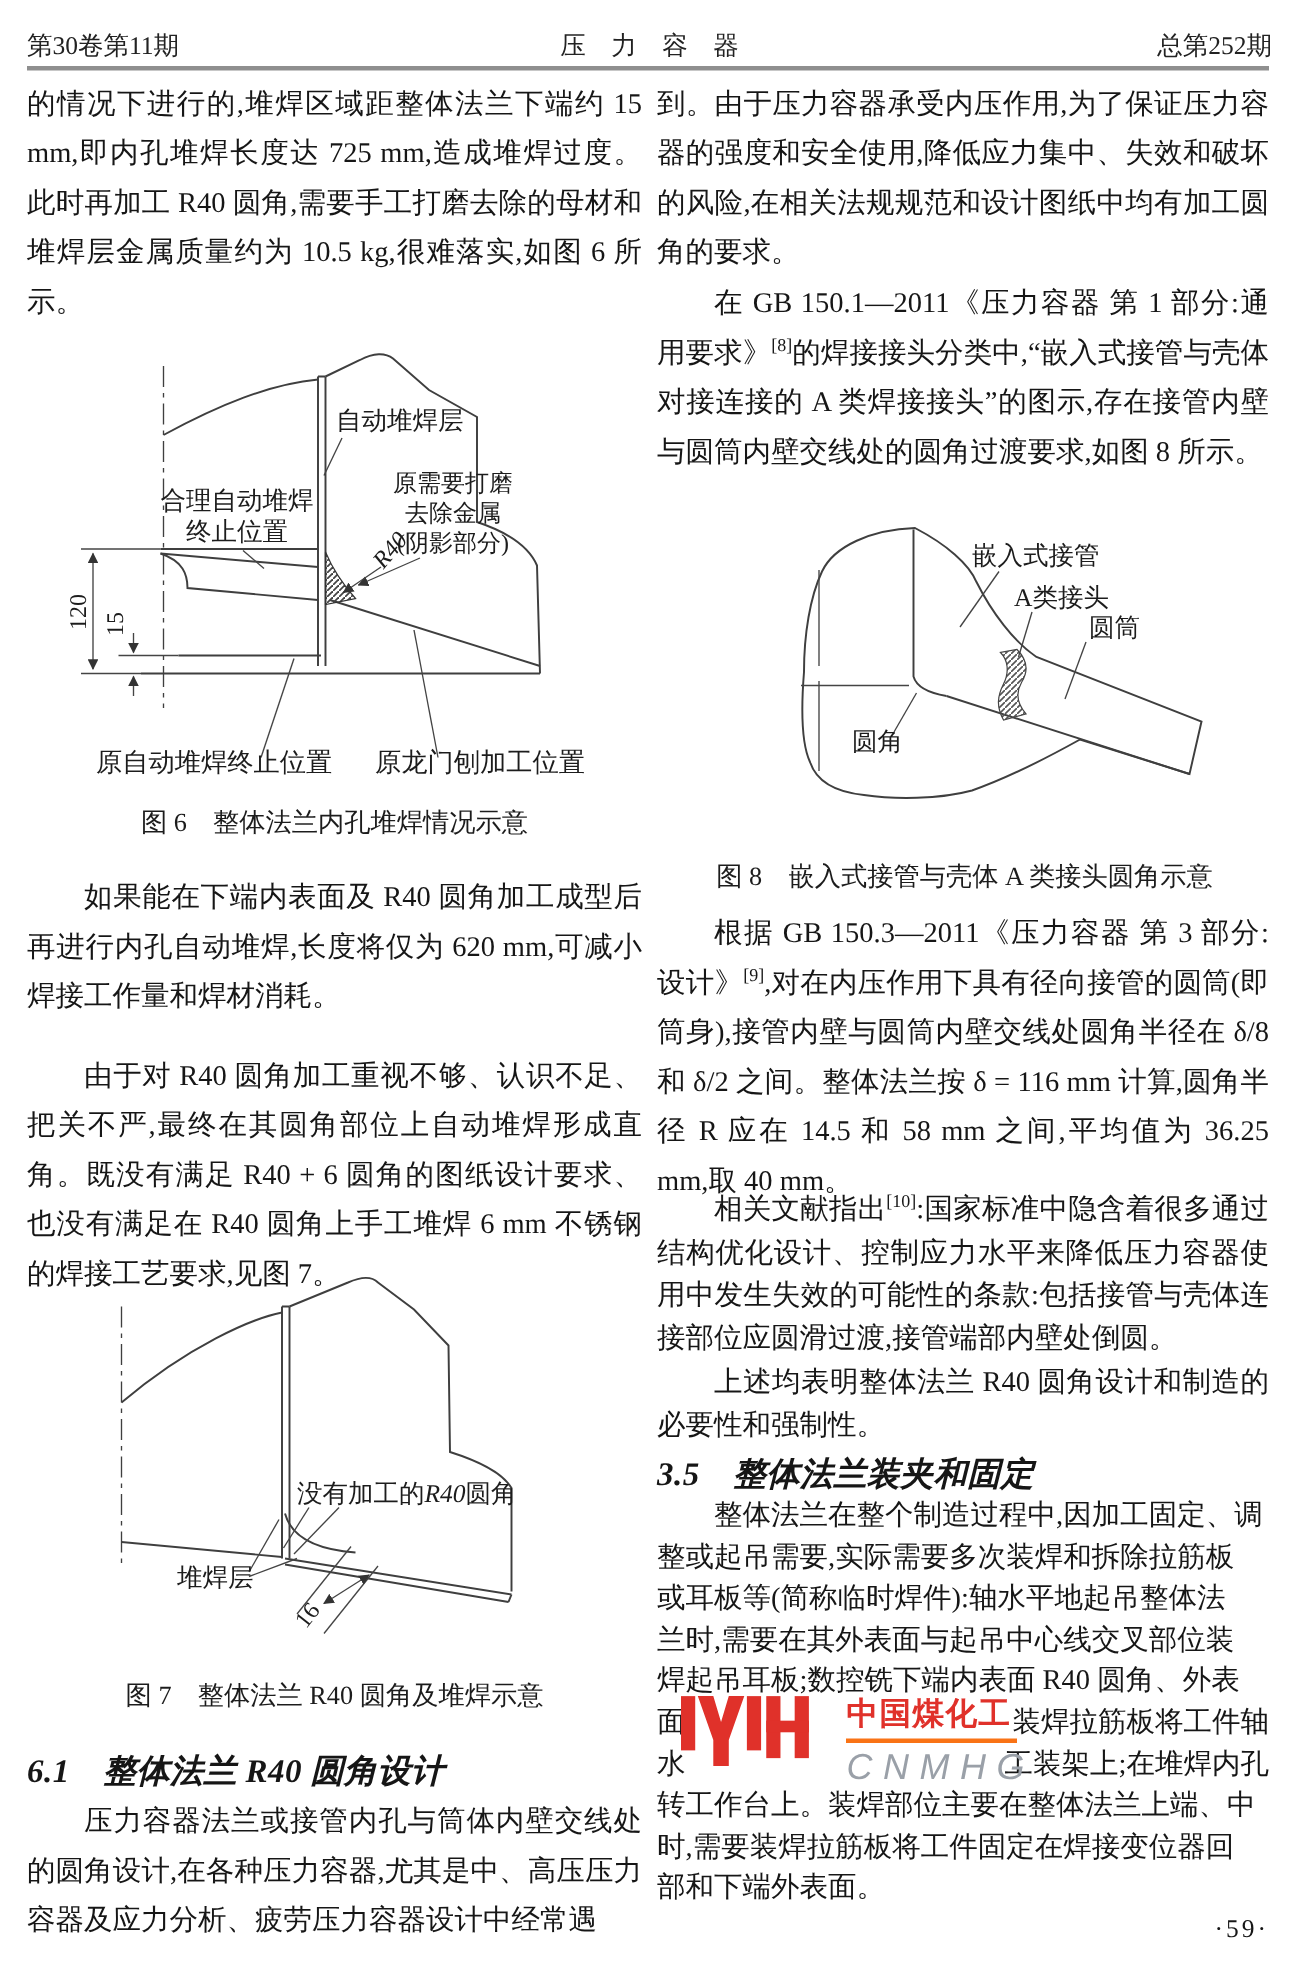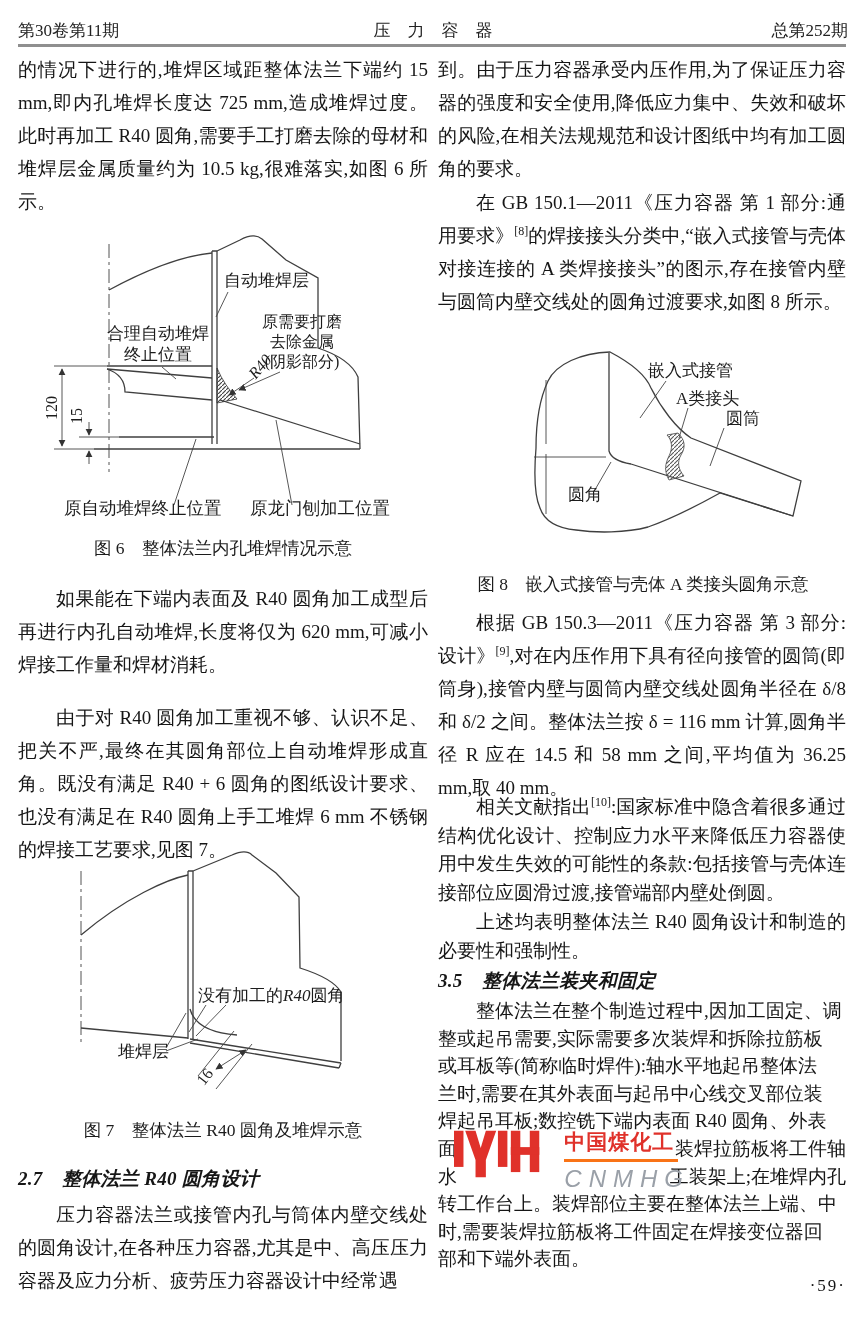--- a/index.html
+++ b/index.html
@@ -5,21 +5,21 @@
   html,body{margin:0;padding:0;background:#ffffff;}
   .page{position:relative;width:866px;height:1317px;background:#fff;overflow:hidden;
         font-family:"Liberation Serif","DejaVu Serif",serif;color:#161616;}
   .abs{position:absolute;}
   .hdr{font-size:17px;color:#222;}
   .hrule{position:absolute;left:18px;top:44px;width:828px;height:3px;background:#8f8f8f;}
   .body-text{font-size:19px;line-height:33px;text-align:justify;margin:0;}
   .tight{line-height:28.5px;}
   .indent{text-indent:2em;}
   sup{font-size:12px;line-height:0;}
-  .sec-heading{font-size:19px;font-style:italic;font-weight:600;letter-spacing:.3px;margin:0;}
+  .sec-heading{font-size:22px;font-style:italic;font-weight:600;letter-spacing:.3px;margin:0;}
   .p6line{position:relative;height:27.6px;line-height:27.6px;font-size:19px;white-space:nowrap;}
   .p6line .ind{padding-left:38px;}
   .p6line .rfrag{position:absolute;right:0;top:0;}
   svg text{font-family:"Liberation Serif","DejaVu Serif",serif;fill:#1c1c1c;}
   .wm{position:absolute;left:454px;top:1126px;width:236px;height:78px;display:flex;align-items:flex-start;z-index:3;background:transparent;}
   .wm-right{margin-left:7px;padding-top:2px;}
   .wm-brand{display:inline-block;font-size:21px;font-weight:700;color:#e0312a;
             border-bottom:3px solid #f97316;padding:0 4px 3px 0;letter-spacing:1px;
             font-family:"Liberation Sans","DejaVu Sans",sans-serif;}
   .wm-abbr{margin-top:3px;font-size:24px;color:#9aa0a8;letter-spacing:7px;
@@ -114,21 +114,21 @@
       <path d="M216 198 L180 243"></path>
         <path d="M234 211 L198 256"></path>
       <path d="M198 236 L228 217" marker-start="url(#a7)" marker-end="url(#a7)"></path>
     </g>
     <text x="180" y="168" font-size="17"><tspan>没有加工的</tspan><tspan font-style="italic">R40</tspan><tspan>圆角</tspan></text>
     <text x="100" y="224" font-size="17">堆焊层</text>
     <text x="191" y="247" font-size="16" text-anchor="middle" transform="rotate(-52 191 247)">16</text>
     <text x="205" y="303" font-size="17.5" text-anchor="middle">图 7 整体法兰 R40 圆角及堆焊示意</text>
   </svg>
 
-  <p class="abs sec-heading" style="left:18px;top:1166px;width:410px;">2.7 整体法兰 R40 圆角设计</p>
+  <p class="abs sec-heading" style="left:18px;top:1166px;width:410px;">6.1 整体法兰 R40 圆角设计</p>
   <p class="abs body-text indent" style="left:18px;top:1198px;width:410px;">压力容器法兰或接管内孔与筒体内壁交线处的圆角设计,在各种压力容器,尤其是中、高压压力容器及应力分析、疲劳压力容器设计中经常遇</p>
 
   <p class="abs body-text" style="left:438px;top:53px;width:408px;">到。由于压力容器承受内压作用,为了保证压力容器的强度和安全使用,降低应力集中、失效和破坏的风险,在相关法规规范和设计图纸中均有加工圆角的要求。</p>
   <p class="abs body-text indent" style="left:438px;top:186px;width:408px;"><span>在 GB 150.1—2011《压力容器 第 1 部分:通用要求》</span><sup>[8]</sup><span>的焊接接头分类中,“嵌入式接管与壳体对接连接的 A 类焊接接头”的图示,存在接管内壁与圆筒内壁交线处的圆角过渡要求,如图 8 所示。</span></p>
 
   <svg class="abs" style="left:438px;top:348px;" width="410" height="250" viewBox="0 0 410 250">
     <defs>
       <pattern id="h8" patternUnits="userSpaceOnUse" width="4" height="4">
           <path d="M0 4 L4 0" stroke="#555" stroke-width="1.1"></path>
         </pattern>

